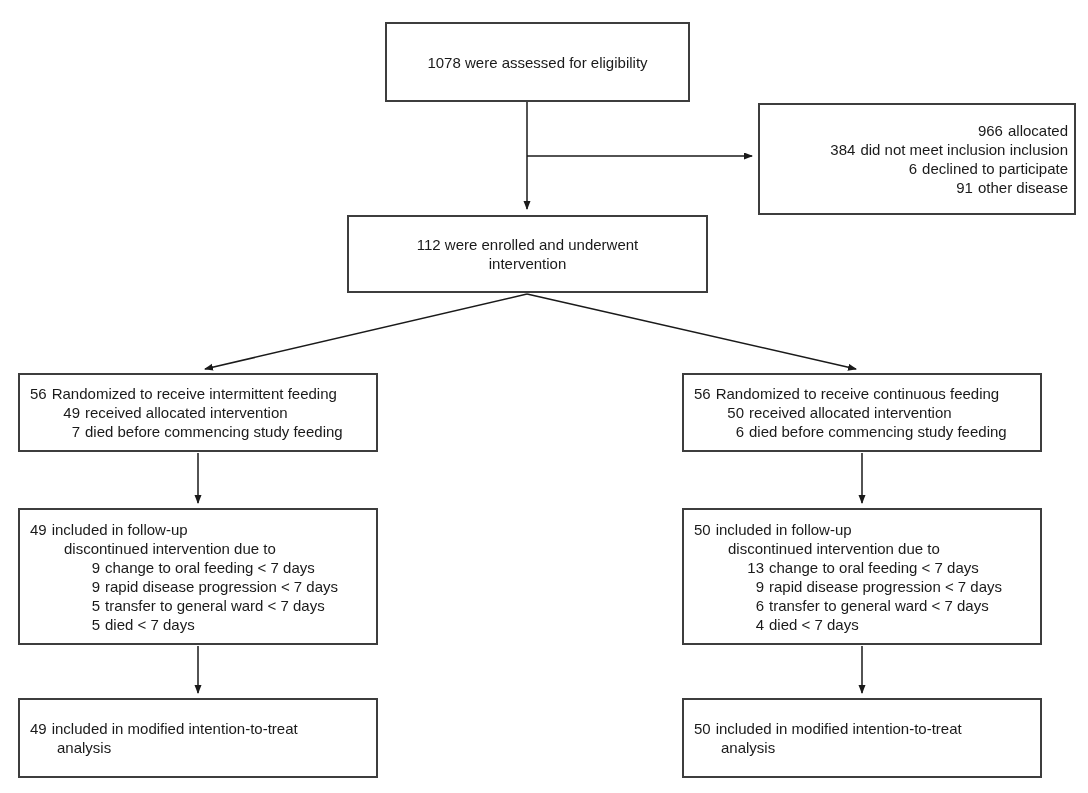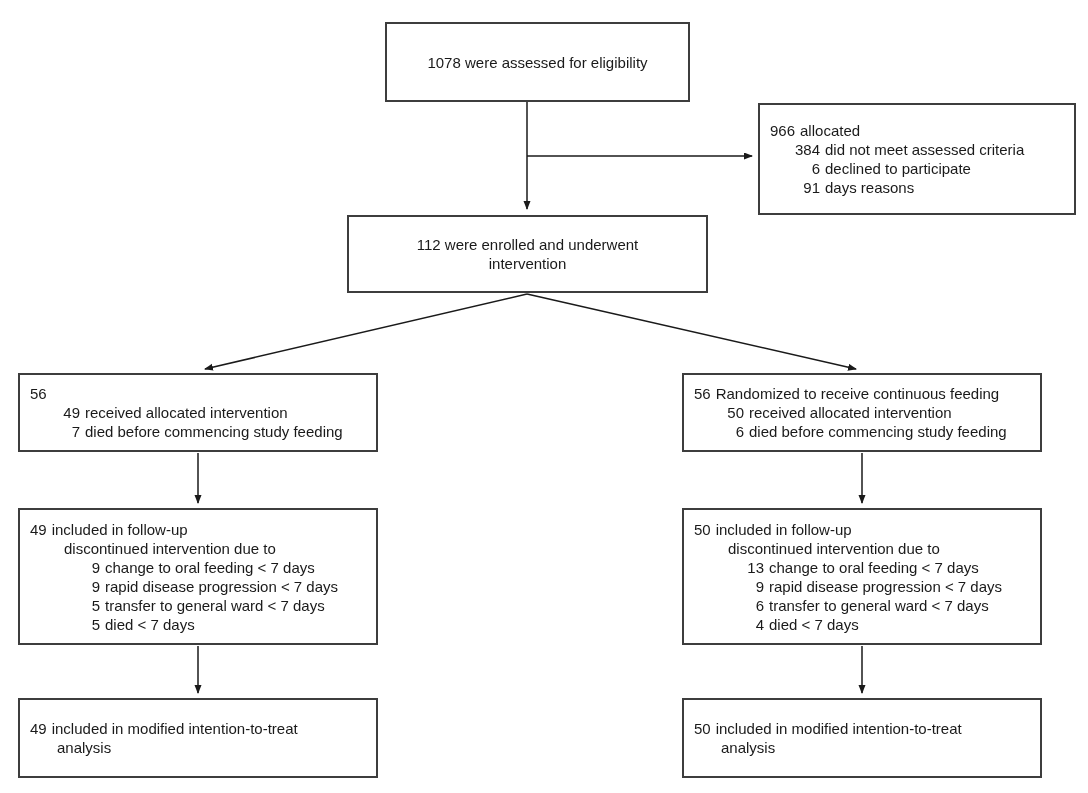--- a/index.html
+++ b/index.html
@@ -33,21 +33,21 @@
   .row { display: flex; white-space: pre; }
   .row .num { display: inline-block; margin-right: 5px; white-space: pre; }
   .row.n0 .num { width: auto; }
   .row.n1 .num { width: 50px; text-align: right; }
   .row.n2 .num { width: 70px; text-align: right; }
   .row.t0 { padding-left: 27px; }
   .row.t1 { padding-left: 34px; align-items: flex-end; }
 
   
   #box-eligibility            { left: 345px; top: 22px;  width: 305px; height: 80px; margin-left: 40px; }
-  #box-excluded               { left: 758px; top: 103px; width: 318px; height: 112px; }
+  #box-excluded               { left: 758px; top: 103px; width: 318px; height: 112px; align-items: flex-end; }
   #box-enrollment             { left: 347px; top: 215px; width: 361px; height: 78px; }
   #box-randomized-intermittent{ left: 18px;  top: 373px; width: 360px; height: 79px; }
   #box-randomized-continuous  { left: 682px; top: 373px; width: 360px; height: 79px; }
   #box-followup-intermittent  { left: 18px;  top: 508px; width: 360px; height: 137px; }
   #box-followup-continuous    { left: 682px; top: 508px; width: 360px; height: 137px; }
   #box-mitt-intermittent      { left: 18px;  top: 698px; width: 360px; height: 80px; }
   #box-mitt-continuous        { left: 682px; top: 698px; width: 360px; height: 80px; }
 </style>
 </head>
 <body>
@@ -69,32 +69,32 @@
     <line x1="198" y1="646" x2="198" y2="693" stroke="#1a1a1a" stroke-width="1.5" marker-end="url(#arrow)"></line>
     <line x1="862" y1="646" x2="862" y2="693" stroke="#1a1a1a" stroke-width="1.5" marker-end="url(#arrow)"></line>
   </svg>
 
   <div class="box center-box" id="box-eligibility">
       <div class="row" style="justify-content: center;"><span>1078 were assessed for eligibility</span></div>
     </div>
 
   <div class="box list-box" id="box-excluded">
       <div class="row n0"><span class="num">966</span><span class="txt">allocated</span></div>
-      <div class="row n1"><span class="num">384</span><span class="txt">did not meet assessed criteria</span></div>
+      <div class="row n1"><span class="num">384</span><span class="txt">did not meet inclusion inclusion</span></div>
       <div class="row n1"><span class="num">6</span><span class="txt">declined to participate</span></div>
-      <div class="row n1"><span class="num">91</span><span class="txt">days reasons</span></div>
+      <div class="row n1"><span class="num">91</span><span class="txt">other disease</span></div>
     </div>
 
   <div class="box center-box" id="box-enrollment">
       <div class="row" style="justify-content: center;"><span>112 were enrolled and underwent</span></div>
       <div class="row" style="justify-content: center;"><span>intervention</span></div>
     </div>
 
   <div class="box list-box" id="box-randomized-intermittent">
-      <div class="row n0"><span class="num">56</span></div>
+      <div class="row n0"><span class="num">56</span><span class="txt">Randomized to receive intermittent feeding</span></div>
       <div class="row n1"><span class="num">49</span><span class="txt">received allocated intervention</span></div>
       <div class="row n1"><span class="num">7</span><span class="txt">died before commencing study feeding</span></div>
     </div>
 
   <div class="box list-box" id="box-randomized-continuous">
       <div class="row n0"><span class="num">56</span><span class="txt">Randomized to receive continuous feeding</span></div>
       <div class="row n1"><span class="num">50</span><span class="txt">received allocated intervention</span></div>
       <div class="row n1"><span class="num">6</span><span class="txt">died before commencing study feeding</span></div>
     </div>
 

